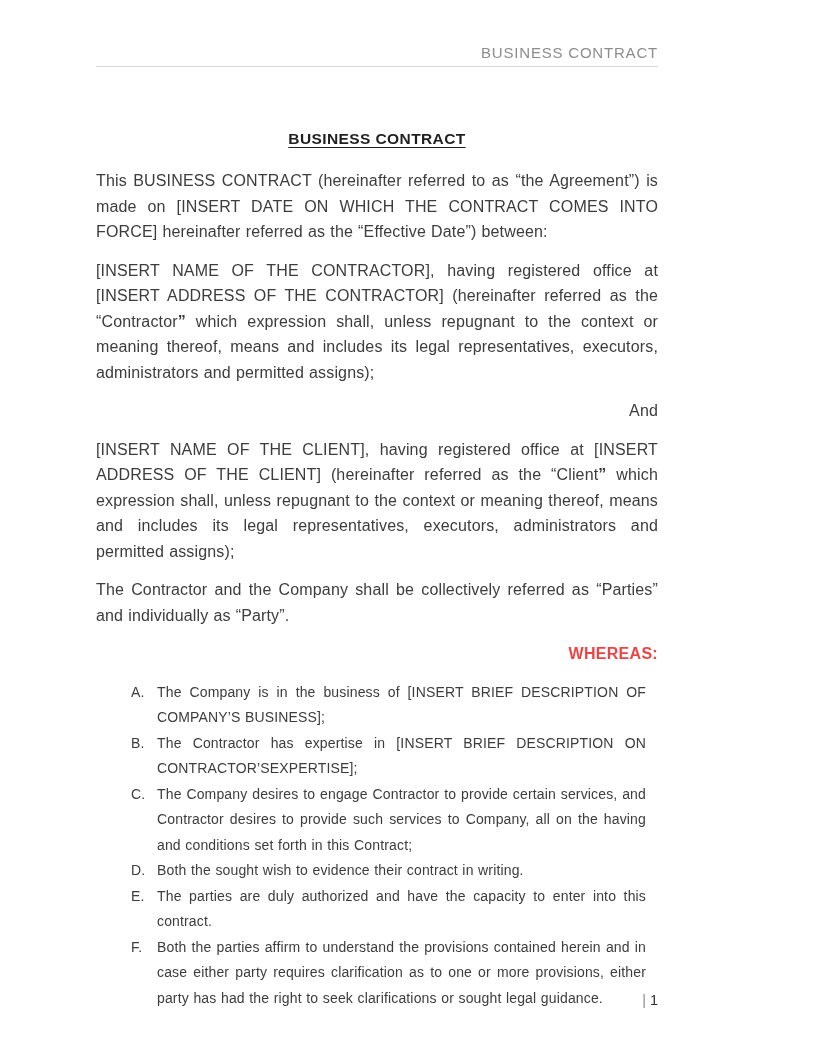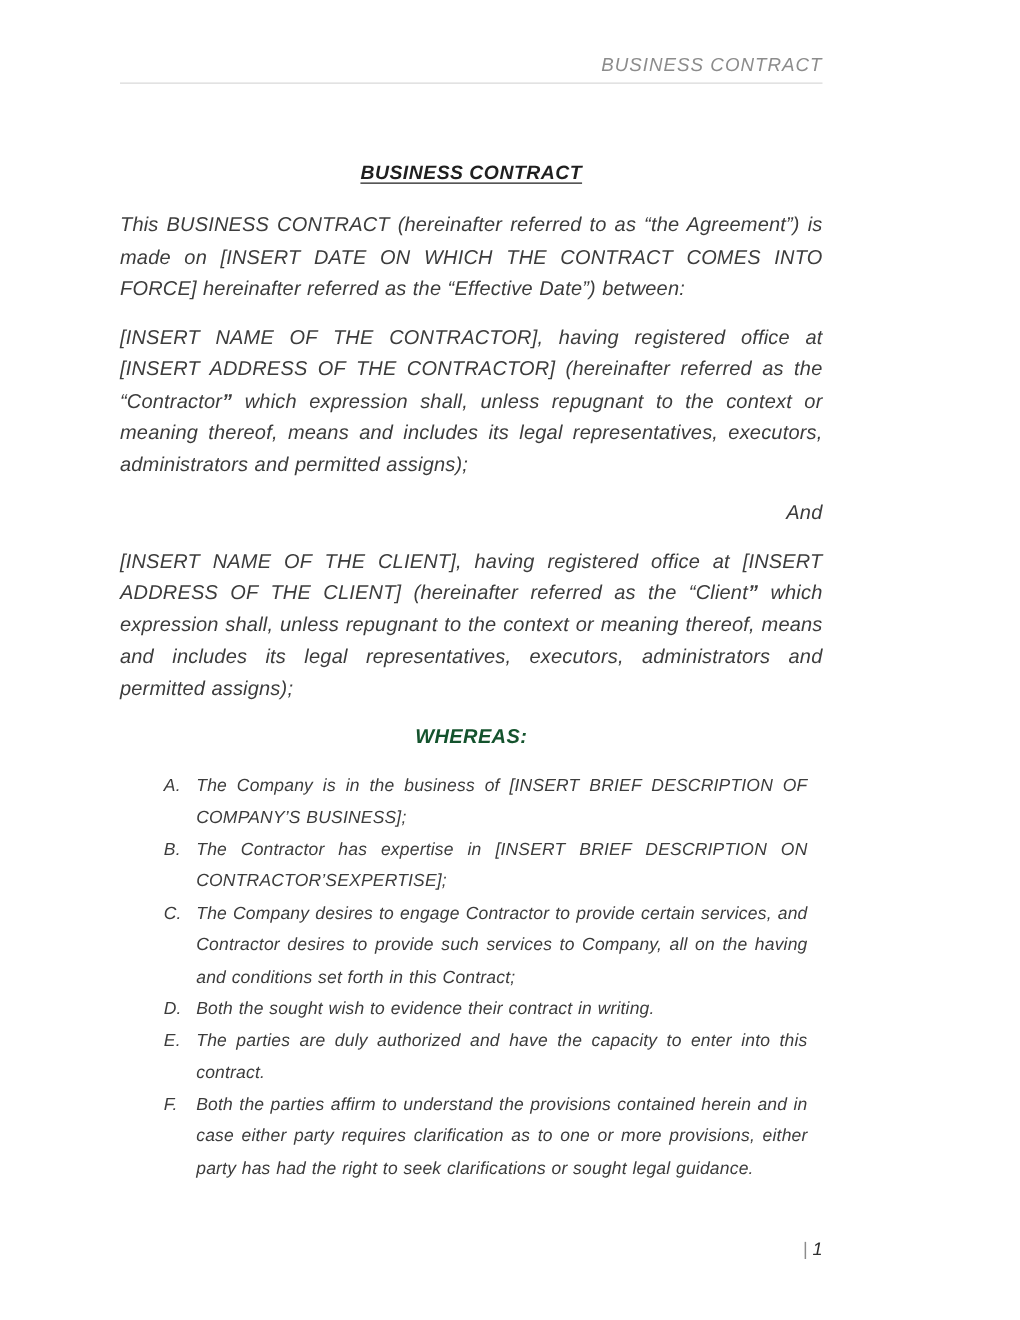--- a/index.html
+++ b/index.html
@@ -11,21 +11,20 @@
     font-family: "Liberation Sans", sans-serif;
     color: #3c3c3c;
     overflow: hidden;
   }
   .page {
     width: 750px;
     height: 1056px;
     padding: 0 92px 0 96px;
     position: relative;
     background: #ffffff;
-    font-style: italic;
   }
   .header {
     padding-top: 44px;
     padding-bottom: 5px;
     border-bottom: 1px solid #d9d9d9;
     text-align: right;
     font-size: 15px;
     line-height: 17px;
     letter-spacing: 0.8px;
     color: #8c8c8c;
@@ -43,22 +42,22 @@
     font-size: 16px;
     line-height: 25.5px;
     text-align: justify;
     margin-bottom: 13px;
     letter-spacing: 0.15px;
     word-spacing: 0.5px;
   }
   .para.left { text-align: right; }
   .para.heading {
     font-weight: bold;
-    color: #14532d;
-    text-align: center;
+    color: #ef4444;
+    text-align: right;
     letter-spacing: 0.3px;
   }
   .b { font-weight: bold; }
   .recitals {
     list-style: none;
     counter-reset: recital;
     margin: 12px;
   }
   .recitals li {
     counter-increment: recital;
@@ -100,20 +99,21 @@
     <h1 class="doc-title"><span class="u">BUSINESS CONTRACT</span></h1>
 
     <p class="para">This BUSINESS CONTRACT (hereinafter referred to as “the Agreement”) is made on [INSERT DATE ON WHICH THE CONTRACT COMES INTO FORCE] hereinafter referred as the “Effective Date”) between:</p>
 
     <p class="para"><span>[INSERT NAME OF THE CONTRACTOR], having registered office at [INSERT ADDRESS OF THE CONTRACTOR] (hereinafter referred as the “Contractor</span><span class="b">”</span><span> which expression shall, unless repugnant to the context or meaning thereof, means and includes its legal representatives, executors, administrators and permitted assigns);</span></p>
 
     <p class="para left">And</p>
 
     <p class="para"><span>[INSERT NAME OF THE CLIENT], having registered office at [INSERT ADDRESS OF THE CLIENT] (hereinafter referred as the “Client</span><span class="b">”</span><span> which expression shall, unless repugnant to the context or meaning thereof, means and includes its legal representatives, executors, administrators and permitted assigns);</span></p>
 
+    <p class="para">The Contractor and the Company shall be collectively referred as “Parties” and individually as “Party”.</p>
 
     <p class="para heading">WHEREAS:</p>
 
     <ol class="recitals">
       <li>The Company is in the business of [INSERT BRIEF DESCRIPTION OF COMPANY’S BUSINESS];</li>
       <li>The Contractor has expertise in [INSERT BRIEF DESCRIPTION ON CONTRACTOR’SEXPERTISE];</li>
       <li>The Company desires to engage Contractor to provide certain services, and Contractor desires to provide such services to Company, all on the having and conditions set forth in this Contract;</li>
       <li>Both the sought wish to evidence their contract in writing.</li>
       <li>The parties are duly authorized and have the capacity to enter into this contract.</li>
       <li>Both the parties affirm to understand the provisions contained herein and in case either party requires clarification as to one or more provisions, either party has had the right to seek clarifications or sought legal guidance.</li>

